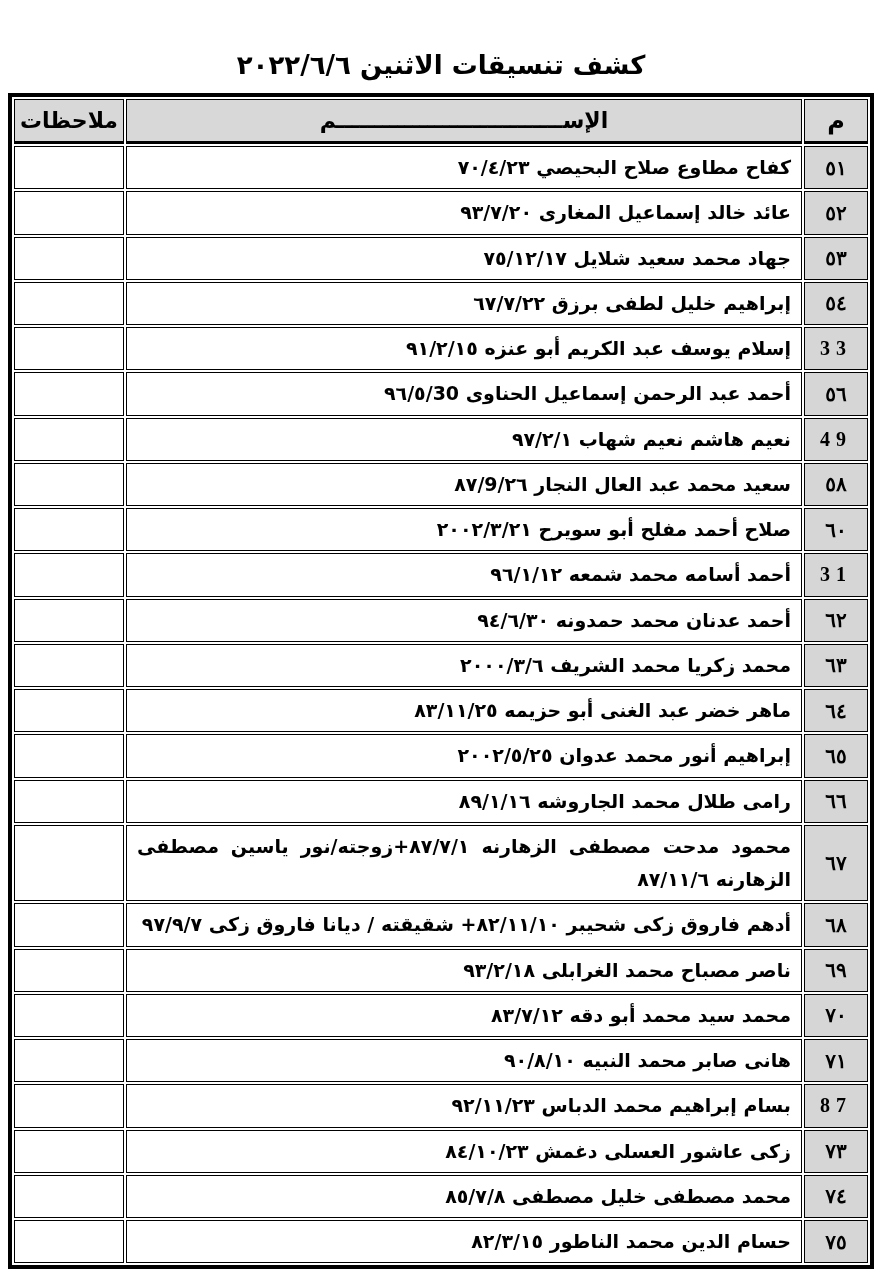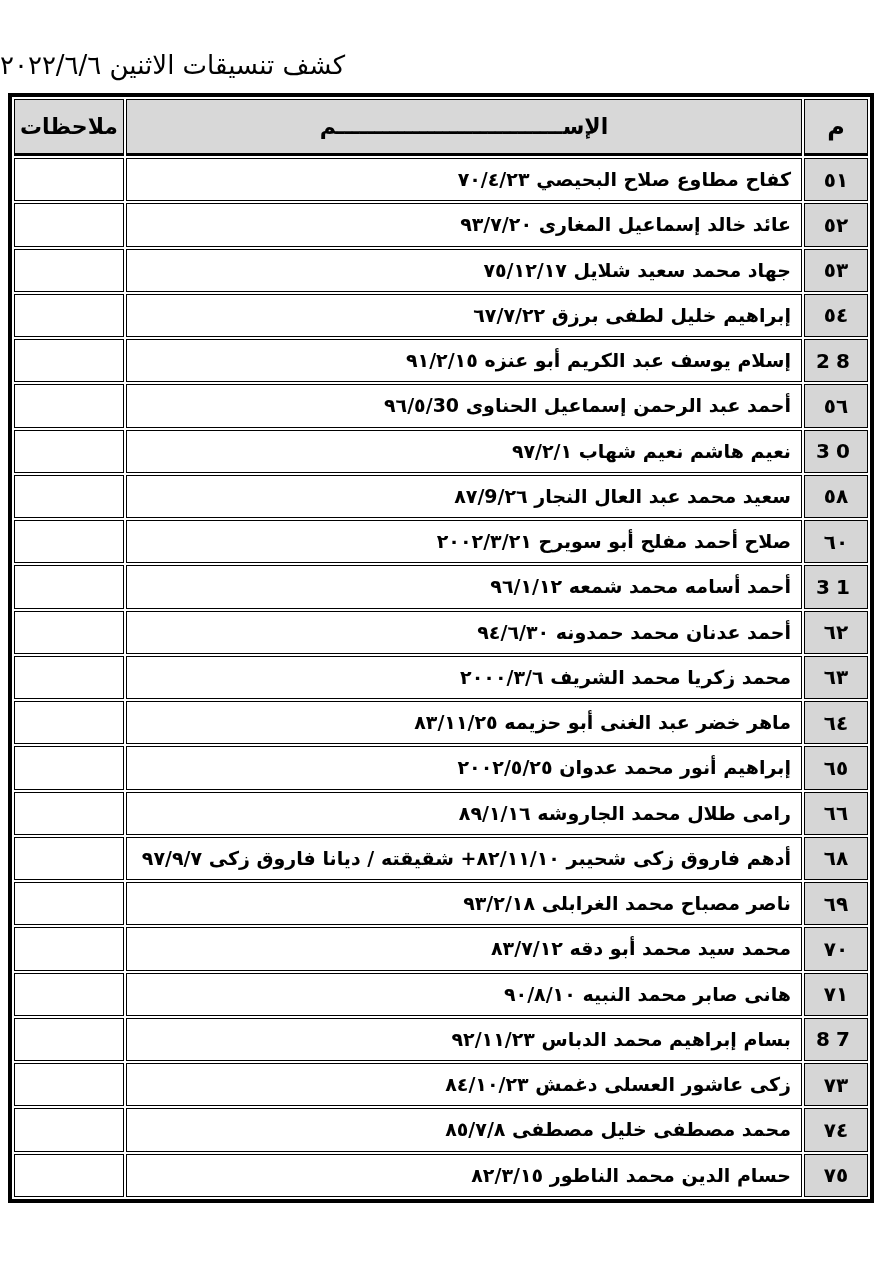--- a/index.html
+++ b/index.html
@@ -15,23 +15,23 @@
     width:882px;height:1280px;
     background:var(--page-bg);
     color:var(--text-c);
     font-family:"DejaVu Sans", sans-serif;
     font-weight:bold;
     direction:rtl;
     overflow:hidden;
   }
   .title{
     margin:50px 0 13px 0;
-    text-align:left;
+    text-align:center;
     font-size:26px;
-    font-weight:normal;
+    font-weight:bold;
     letter-spacing:0.5px;
   }
   table.roster{
     width:866px;
     margin:0 8px;
     border:4px solid var(--border-c);
     border-collapse:separate;
     border-spacing:2px;
     table-layout:fixed;
     direction:rtl;
@@ -39,34 +39,35 @@
   }
   col.c-num{width:64px;}
   col.c-notes{width:110px;}
   th,td{
     border:1.5px solid var(--border-c);
     vertical-align:middle;
     overflow:hidden;
   }
   thead th{
     background:var(--header-bg);
-    height:57px;
+    height:45px;
     font-size:22px;
     text-align:center;
     border-bottom-width:3px;
     white-space:nowrap;
   }
   thead th.h-num{font-size:24px;}
   td.num-cell{
     background:var(--num-bg);
     height:37px;
     text-align:center;
     font-size:20px;
     letter-spacing:6px;
     padding:0;
+    font-family:Liberation Serif, serif;
   }
   td.name-cell{
     background:#fff;
     font-size:19px;
     line-height:1.75;
     text-align:justify;
     padding:4px 10px;
   }
   td.notes-cell{
     background:#fff;
@@ -105,31 +106,31 @@
         <td class="num-cell">٥٣</td>
         <td class="name-cell">جهاد محمد سعيد شلايل ٧٥/١٢/١٧</td>
         <td class="notes-cell"></td>
       </tr>
       <tr>
         <td class="num-cell">٥٤</td>
         <td class="name-cell">إبراهيم خليل لطفى برزق ٦٧/٧/٢٢</td>
         <td class="notes-cell"></td>
       </tr>
       <tr>
-        <td class="num-cell">28</td>
+        <td class="num-cell">33</td>
         <td class="name-cell">إسلام يوسف عبد الكريم أبو عنزه ٩١/٢/١٥</td>
         <td class="notes-cell"></td>
       </tr>
       <tr>
         <td class="num-cell">٥٦</td>
         <td class="name-cell">أحمد عبد الرحمن إسماعيل الحناوى ٩٦/٥/30</td>
         <td class="notes-cell"></td>
       </tr>
       <tr>
-        <td class="num-cell">30</td>
+        <td class="num-cell">49</td>
         <td class="name-cell">نعيم هاشم نعيم شهاب ٩٧/٢/١</td>
         <td class="notes-cell"></td>
       </tr>
       <tr>
         <td class="num-cell">٥٨</td>
         <td class="name-cell">سعيد محمد عبد العال النجار ٨٧/9/٢٦</td>
         <td class="notes-cell"></td>
       </tr>
       <tr>
         <td class="num-cell">٦٠</td>
@@ -157,20 +158,25 @@
         <td class="notes-cell"></td>
       </tr>
       <tr>
         <td class="num-cell">٦٥</td>
         <td class="name-cell">إبراهيم أنور محمد عدوان ٢٠٠٢/٥/٢٥</td>
         <td class="notes-cell"></td>
       </tr>
       <tr>
         <td class="num-cell">٦٦</td>
         <td class="name-cell">رامى طلال محمد الجاروشه ٨٩/١/١٦</td>
+        <td class="notes-cell"></td>
+      </tr>
+      <tr>
+        <td class="num-cell">٦٧</td>
+        <td class="name-cell">محمود مدحت مصطفى الزهارنه ٨٧/٧/١+زوجته/نور ياسين مصطفى الزهارنه ٨٧/١١/٦</td>
         <td class="notes-cell"></td>
       </tr>
       <tr>
         <td class="num-cell">٦٨</td>
         <td class="name-cell">أدهم فاروق زكى شحيبر ٨٢/١١/١٠+ شقيقته / ديانا فاروق زكى ٩٧/٩/٧</td>
         <td class="notes-cell"></td>
       </tr>
       <tr>
         <td class="num-cell">٦٩</td>
         <td class="name-cell">ناصر مصباح محمد الغرابلى ٩٣/٢/١٨</td>

